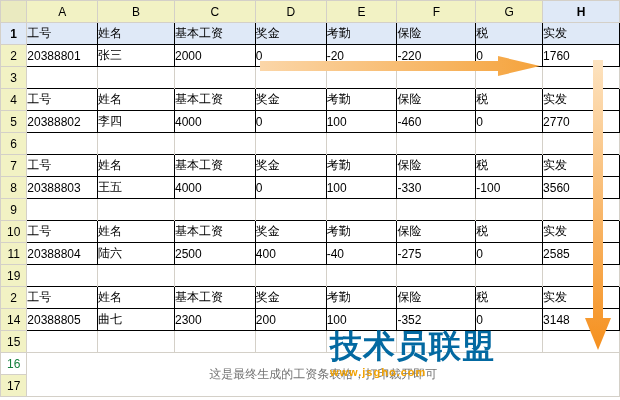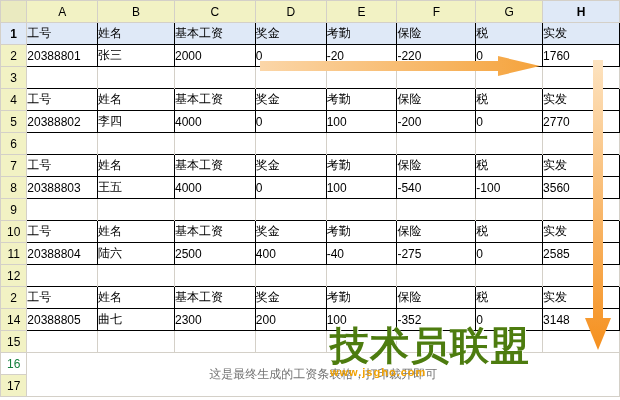--- a/index.html
+++ b/index.html
@@ -134,23 +134,23 @@
   .watermark {
     position: absolute;
     left: 330px;
     top: 330px;
     width: 270px;
     text-align: left;
     pointer-events: none;
   }
   .wm-main {
     font-family: "DejaVu Sans", sans-serif;
-    font-size: 39px;
+    font-size: 32px;
     font-weight: bold;
-    color: #4d7c0f;
+    color: #0369a1;
     letter-spacing: 1px;
     line-height: 32px;
     text-shadow: 1px 1px 0 #ffffff;
   }
   .wm-sub {
     font-family: "Liberation Sans", sans-serif;
     font-size: 11px;
     font-weight: bold;
     color: #f0a000;
     letter-spacing: 1px;
@@ -236,21 +236,21 @@
         <td class="cell">实发</td>
       </tr>
 
       <tr class="slip-bot">
         <td class="rowhead">5</td>
         <td class="cell">20388802</td>
         <td class="cell">李四</td>
         <td class="cell">4000</td>
         <td class="cell">0</td>
         <td class="cell">100</td>
-        <td class="cell">-200</td>
+        <td class="cell">-460</td>
         <td class="cell">0</td>
         <td class="cell">2770</td>
       </tr>
 
       <tr class="gaprow">
         <td class="rowhead">6</td>
         <td class="cell empty"></td>
         <td class="cell empty"></td>
         <td class="cell empty"></td>
         <td class="cell empty"></td>
@@ -272,21 +272,21 @@
         <td class="cell">实发</td>
       </tr>
 
       <tr class="slip-bot">
         <td class="rowhead">8</td>
         <td class="cell">20388803</td>
         <td class="cell">王五</td>
         <td class="cell">4000</td>
         <td class="cell">0</td>
         <td class="cell">100</td>
-        <td class="cell">-540</td>
+        <td class="cell">-330</td>
         <td class="cell">-100</td>
         <td class="cell">3560</td>
       </tr>
 
       <tr class="gaprow">
         <td class="rowhead">9</td>
         <td class="cell empty"></td>
         <td class="cell empty"></td>
         <td class="cell empty"></td>
         <td class="cell empty"></td>
@@ -314,21 +314,21 @@
         <td class="cell">陆六</td>
         <td class="cell">2500</td>
         <td class="cell">400</td>
         <td class="cell">-40</td>
         <td class="cell">-275</td>
         <td class="cell">0</td>
         <td class="cell">2585</td>
       </tr>
 
       <tr class="gaprow">
-        <td class="rowhead">12</td>
+        <td class="rowhead">19</td>
         <td class="cell empty"></td>
         <td class="cell empty"></td>
         <td class="cell empty"></td>
         <td class="cell empty"></td>
         <td class="cell empty"></td>
         <td class="cell empty"></td>
         <td class="cell empty"></td>
         <td class="cell empty"></td>
       </tr>
 

